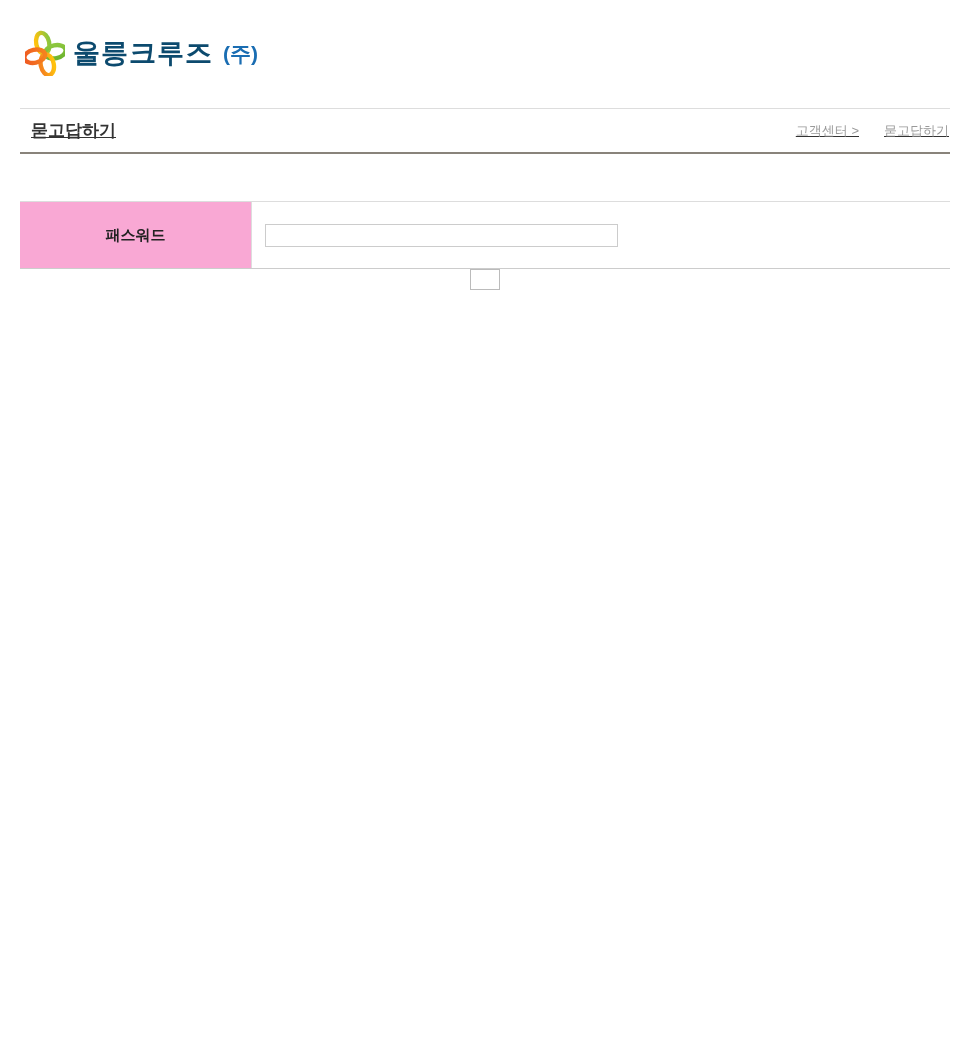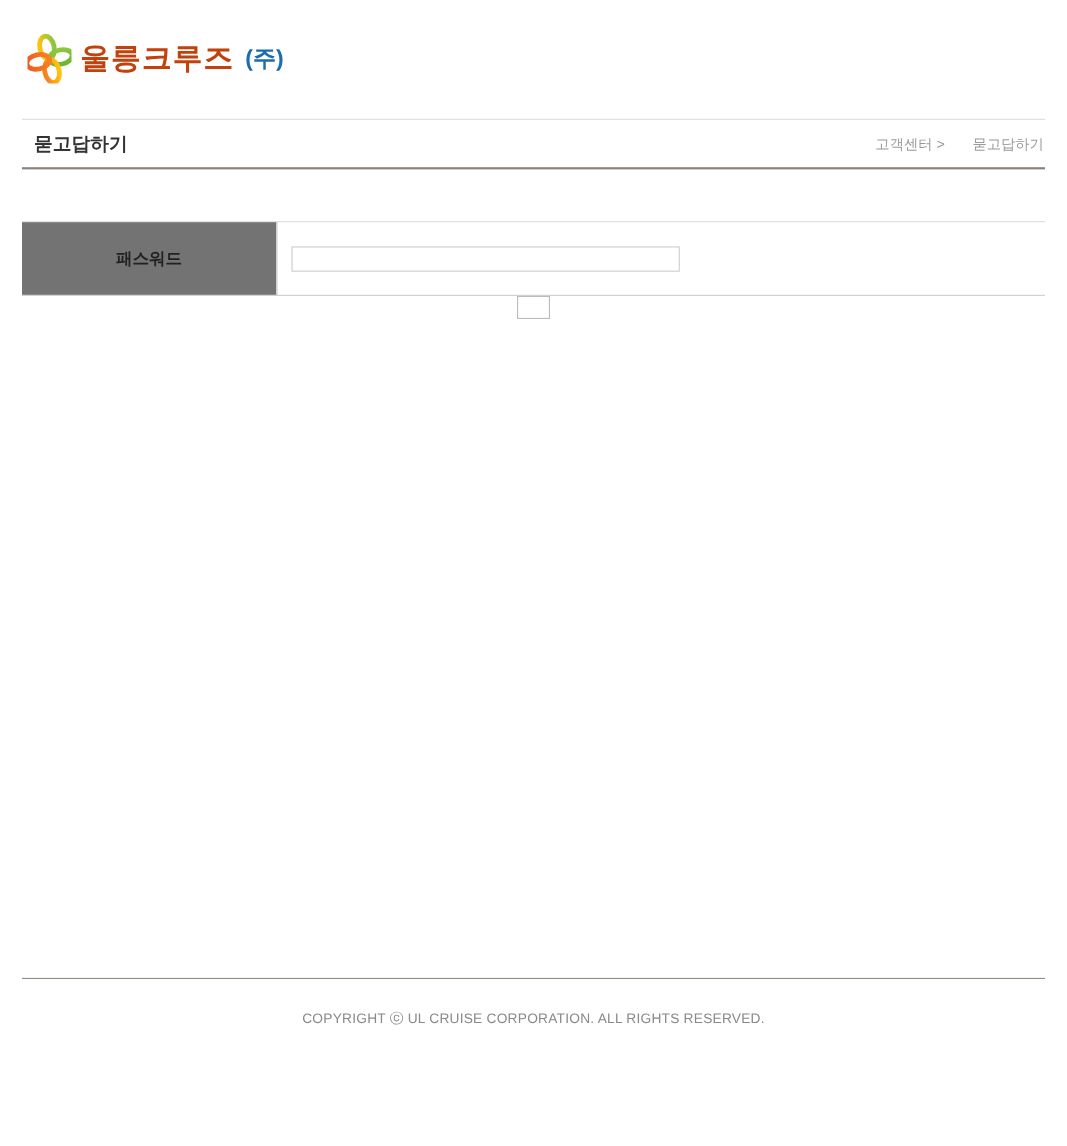--- a/index.html
+++ b/index.html
@@ -10,47 +10,48 @@
     background: #ffffff;
     font-family: "Liberation Sans", sans-serif;
     color: #333;
     overflow: hidden;
   }
   .container { width: 930px; margin: 0 auto; }
 
   
   .header { height: 108px; padding: 30px 0 0 25px; }
   .logo { display: inline-flex; align-items: center; gap: 8px; cursor: pointer; text-decoration: none; }
-  .logo-text { font-size: 27px; font-weight: 700; color: #c2410c; letter-spacing: 1px; line-height: 1; }
+  .logo-text { font-size: 27px; font-weight: 700; color: #0c4a6e; letter-spacing: 1px; line-height: 1; }
   .logo-suffix { font-size: 21px; font-weight: 600; color: #1a6db2; line-height: 1; margin-left: 2px; }
 
   
   .title-bar {
     border-top: 1px solid #dddddd;
     border-bottom: 2px solid #89837b;
     height: 46px;
     display: flex;
     align-items: center;
     justify-content: space-between;
+    text-decoration: underline;
   }
   .page-title { font-size: 17px; font-weight: 700; color: #333333; padding-left: 11px; }
   .breadcrumb { display: flex; align-items: center; gap: 25px; font-size: 13px; color: #999999; padding-right: 1px; text-align: center; }
   .breadcrumb span { white-space: nowrap; }
 
   
   .form-table {
     margin-top: 47px;
     border-top: 1px solid #dddddd;
     border-bottom: 1px solid #cccccc;
     display: flex;
     height: 68px;
   }
   .label-cell {
     width: 232px;
-    background: #737373;
+    background: #f9a8d4;
     border-right: 1px solid #dddddd;
     display: flex;
     align-items: center;
     justify-content: center;
     font-size: 15px;
     font-weight: 700;
     color: #222222;
   }
   .input-cell { flex: 1; display: flex; align-items: center; padding-left: 13px; }
   .password-input {
@@ -139,16 +140,13 @@
       <input type="text" class="password-input" value="" style="">
     </div>
   </div>
 
   <div class="btn-row">
     <button class="confirm-btn"></button>
   </div>
 
   <div class="spacer"></div>
 
-  <div class="footer">
-    <div class="footer-text">COPYRIGHT ⓒ UL CRUISE CORPORATION. ALL RIGHTS RESERVED.</div>
-  </div>
 </div>
 
 </body></html>

